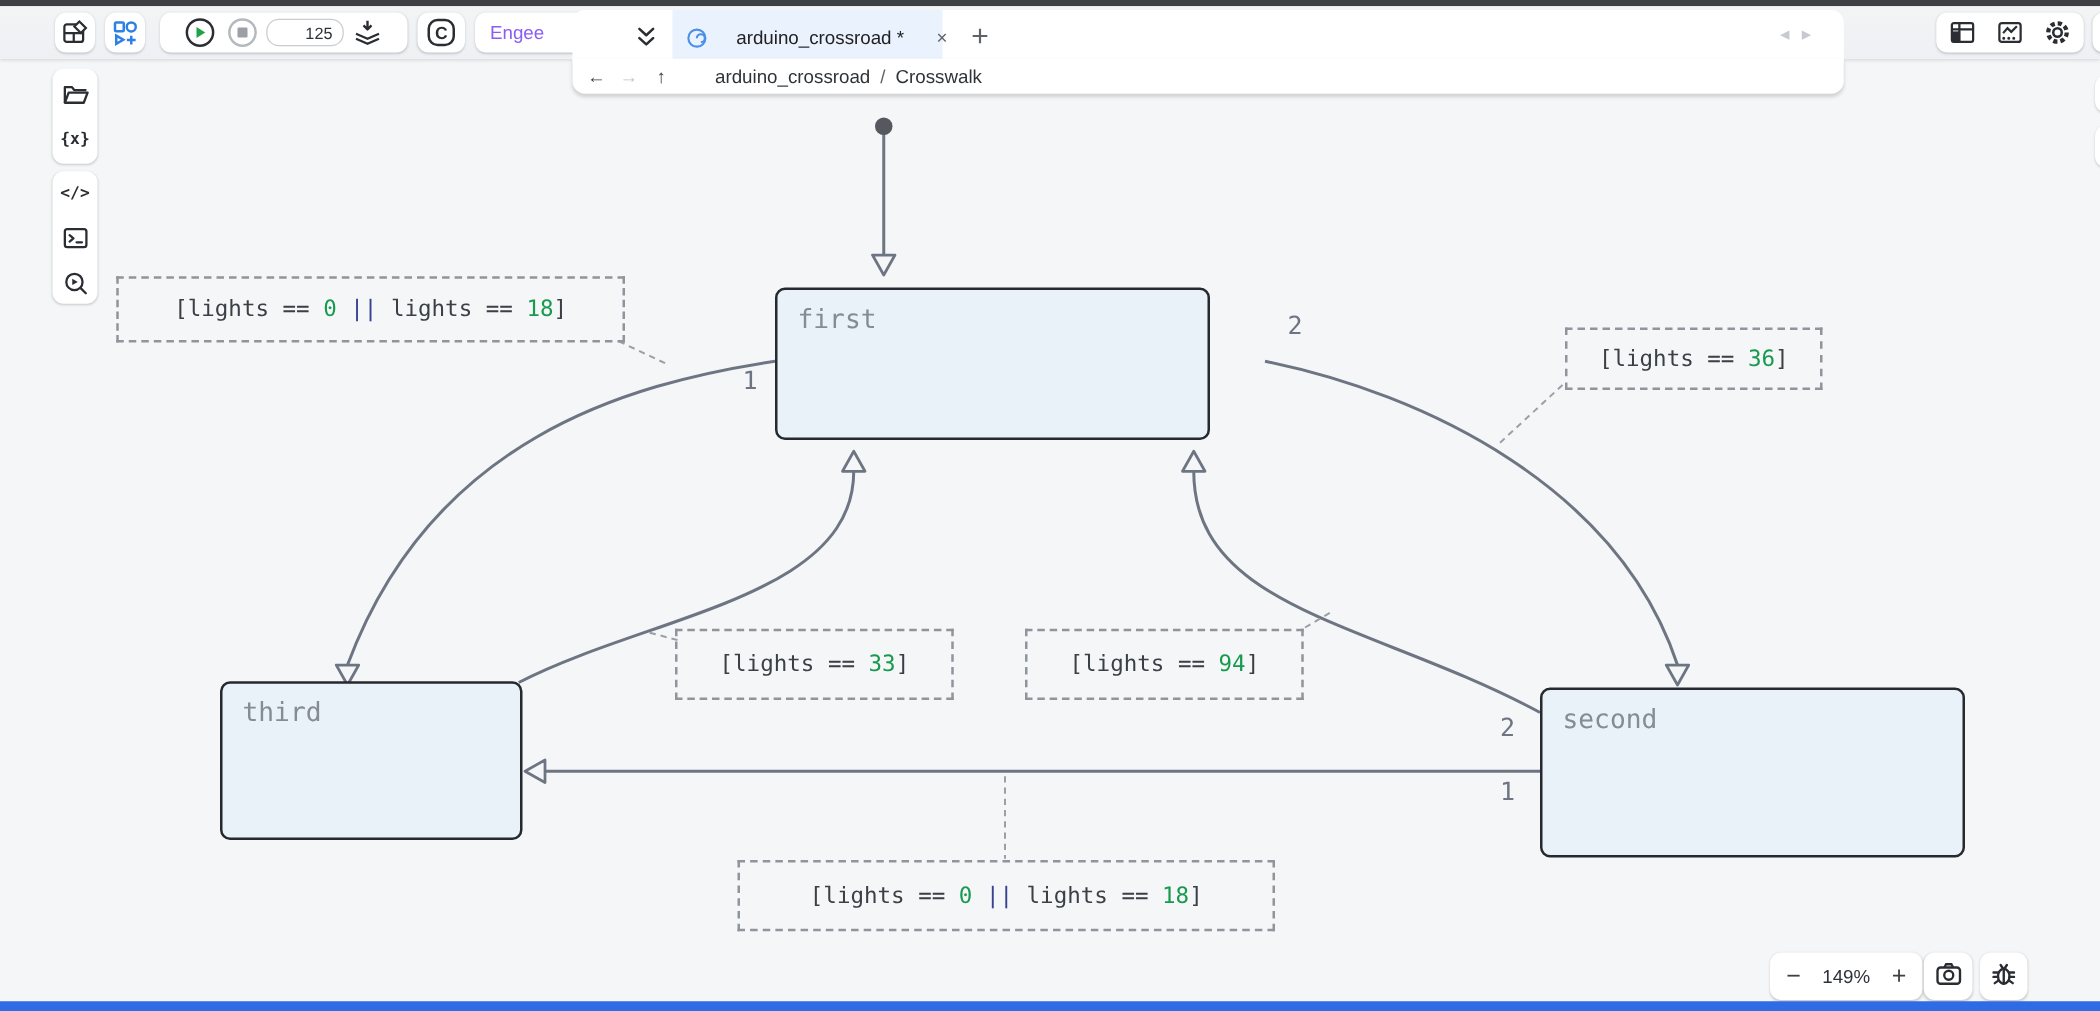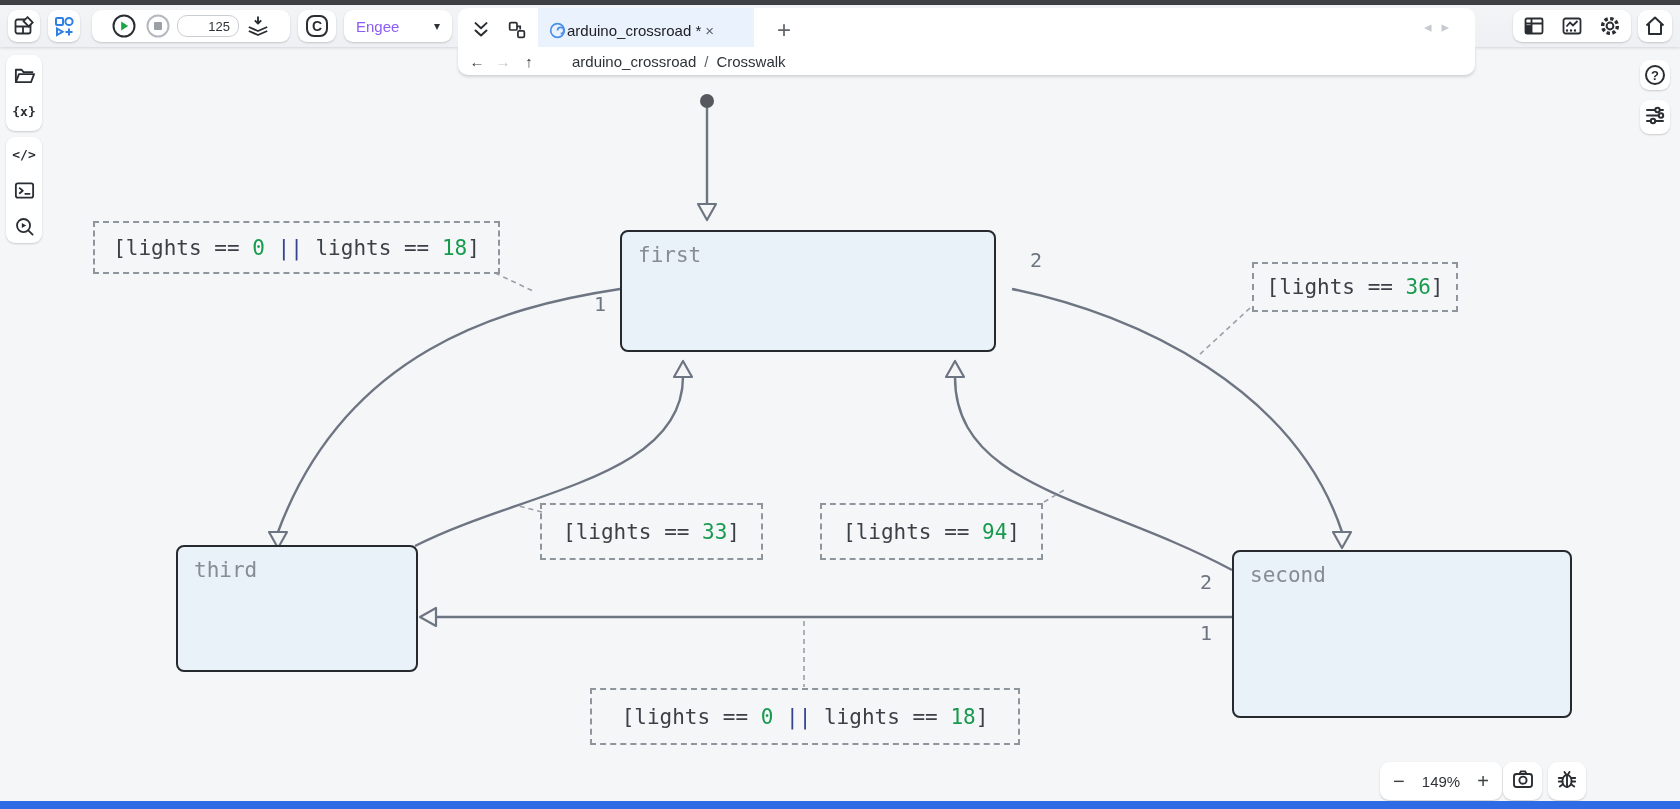--- a/index.html
+++ b/index.html
@@ -5,41 +5,41 @@
   * { margin:0; padding:0; box-sizing:border-box; }
   html,body { width:1680px; height:809px; }
   body { font-family:"Liberation Sans", sans-serif; background:#f5f6f8; position:relative; overflow:hidden; }
   .app { position:absolute; inset:0; }
 
   
   .top-strip { position:absolute; left:0; top:0; width:1680px; height:5px; background:#3e4043; }
   .topbar { position:absolute; left:0; top:5px; width:1680px; height:42px;
             background:linear-gradient(#f3f4f6,#eef0f3); box-shadow:0 1px 3px rgba(0,0,0,.14); }
   .pill { background:#fff; border-radius:9px; box-shadow:0 1px 2px rgba(0,0,0,.18);
-          display:flex; align-items:center; justify-content:center; }
+          display:flex; align-items:center; justify-content:center;margin-left:36px; }
   .icon-btn { width:32px; height:32px; cursor:pointer; }
   .topbar svg, .sidebar svg { display:block; }
 
   .ws-btn { position:absolute; left:8px; top:5px; }
   .blocks-btn { position:absolute; left:48px; top:5px; }
   .sim-group { position:absolute; left:92px; top:5px; width:198px; height:32px; gap:4px; padding:0 4px; }
   .sim-time { width:62px; height:22px; border:1px solid #c9ccd1; border-radius:10px;
               font-size:13px; color:#2e3338; text-align:right; padding:0 8px; outline:none; background:#fff; }
   .codegen-pill { position:absolute; left:298px; top:5px; width:38px; height:32px; }
   .codegen-badge { width:22px; height:22px; border:2px solid #2a2e33; border-radius:8px;
                    font-weight:bold; font-size:14px; color:#2a2e33; display:flex; align-items:center; justify-content:center; }
   .engee-pill { position:absolute; left:344px; top:5px; width:108px; height:32px; justify-content:space-between; padding:0 12px; cursor:pointer; }
   .engee-label { font-size:15px; color:#8b5cf6; }
   .caret { font-size:12px; color:#2e3338; }
 
   .tabstrip { position:absolute; left:458px; top:3px; width:1017px; height:44px; background:#fff; border-radius:10px 10px 0 0; }
   .tab-chevrons { position:absolute; left:8px; top:7px; width:30px; height:30px; cursor:pointer; }
   .split-btn { position:absolute; left:44px; top:7px; width:30px; height:30px; cursor:pointer; }
   .tab { position:absolute; left:80px; top:0; height:44px; width:216px; background:#eaf2fd;
-         display:flex; align-items:center; gap:0; padding:0 10px; cursor:pointer; }
+         display:flex; align-items:center; gap:22px; padding:0 10px; cursor:pointer; }
   .tab::after { content:""; position:absolute; left:0; bottom:0; width:100%; height:3px; background:#2878e0; }
   .tab-title { font-size:15px; color:#202124; white-space:nowrap; }
   .tab-close { font-size:15px; color:#5f6368; margin-left:4px; cursor:pointer; }
   .newtab-btn { position:absolute; left:310px; top:6px; width:32px; height:32px; font-size:24px; color:#5f6368;
                 display:flex; align-items:center; justify-content:center; cursor:pointer; }
   .tabnav { position:absolute; right:16px; top:10px; font-size:15px; color:#c6cad0; letter-spacing:10px; cursor:pointer; }
 
   .crumbbar { position:absolute; left:458px; top:47px; width:1017px; height:28px; background:#fff;
               border-radius:0 0 10px 10px; box-shadow:0 2px 3px rgba(0,0,0,.15);
               display:flex; align-items:center; font-size:15px; }
@@ -66,21 +66,21 @@
   
   .edges { position:absolute; left:0; top:0; }
   .state { position:absolute; background:#e9f1f9; border:2px solid #26292d; border-radius:8px;
            padding:8px 16px; font-family:"DejaVu Sans Mono", monospace; font-size:21px; cursor:pointer; }
   .state-title { color:#868c94; line-height:30px; }
   .state-code { line-height:30px; white-space:pre; }
   .c-txt { color:#3a4046; }
   .c-num { color:#189a4e; }
   .c-op  { color:#35428f; }
   .guard { position:absolute; border:2px dashed #8f959c; display:flex; align-items:center; justify-content:center;
-           font-family:"DejaVu Sans Mono", monospace; font-size:21px; white-space:pre; cursor:pointer; }
+           font-family:"DejaVu Sans Mono", monospace; font-size:18px; white-space:pre; cursor:pointer; }
   .edge-num { position:absolute; font-family:"DejaVu Sans Mono", monospace; font-size:20px; color:#6e7582; }
 
   
   .status-pill { position:absolute; left:1070px; top:762px; width:300px; height:38px; }
   .status-pill span { position:absolute; top:7px; font-size:15px; color:#2f3338; }
   .st-ready { left:14px; } .st-solver { left:120px; } .st-time { left:200px; } .st-prog { right:13px; }
   .progress-track { position:absolute; left:10px; right:10px; bottom:5px; height:4px; background:#dcdddf; border-radius:2px; }
   .zoom-pill { position:absolute; left:1380px; top:762px; width:122px; height:38px; justify-content:space-between; padding:0 13px; }
   .zoom-btn { font-size:20px; color:#3c4043; cursor:pointer; line-height:1; }
   .zoom-val { font-size:15px; color:#2f3338; }
@@ -286,29 +286,29 @@
     <g fill="none" stroke="#9aa0a6" stroke-width="1.6" stroke-dasharray="5 4">
       <path d="M495,273 L533,291"></path>
       <path d="M1250,308 L1198,356"></path>
       <path d="M542,512 L519,506"></path>
       <path d="M1044,502 L1066,489"></path>
       <path d="M804,621 L804,687"></path>
     </g>
     <circle cx="707" cy="101" r="7" fill="#55595f"></circle>
   </svg>
 
-  <div class="state" style="left:620px; top:230px; width:376px; height:122px;">
+  <div class="state" style="left:620px; top:230px; width:348px; height:122px;">
     <div class="state-title">first</div>
   </div>
 
   <div class="state" style="left:176px; top:545px; width:242px; height:127px;">
     <div class="state-title">third</div>
   </div>
 
-  <div class="state" style="left:1232px; top:550px; width:340px; height:168px;">
+  <div class="state" style="left:1232px; top:550px; width:340px; height:136px;">
     <div class="state-title">second</div>
   </div>
 
   <div class="guard" style="left:93px; top:221px; width:407px; height:53px;"><span class="c-txt">[lights == </span><span class="c-num">0</span><span class="c-op"> || </span><span class="c-txt">lights == </span><span class="c-num">18</span><span class="c-txt">]</span></div>
 
   <div class="guard" style="left:1252px; top:262px; width:206px; height:50px;"><span class="c-txt">[lights == </span><span class="c-num">36</span><span class="c-txt">]</span></div>
 
   <div class="guard" style="left:540px; top:503px; width:223px; height:57px;"><span class="c-txt">[lights == </span><span class="c-num">33</span><span class="c-txt">]</span></div>
 
   <div class="guard" style="left:820px; top:503px; width:223px; height:57px;"><span class="c-txt">[lights == </span><span class="c-num">94</span><span class="c-txt">]</span></div>

